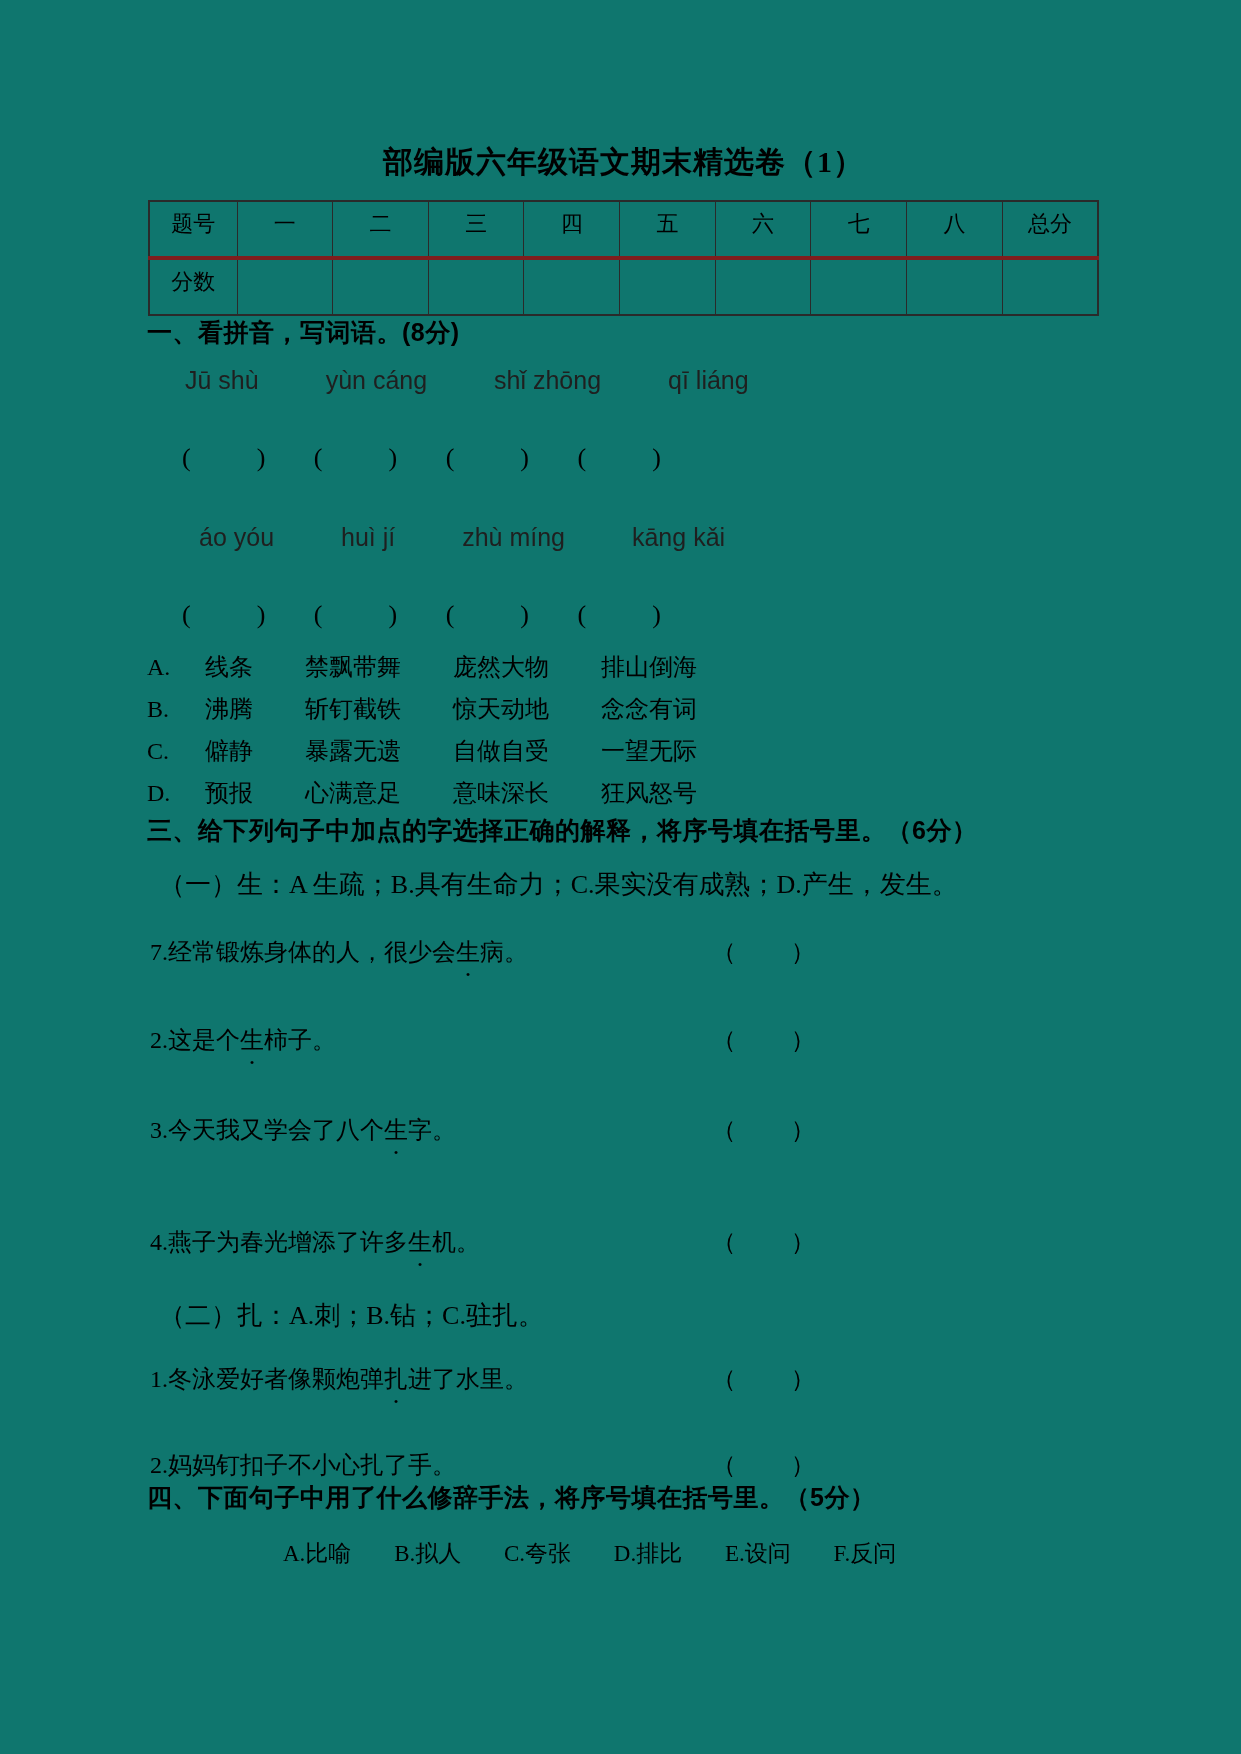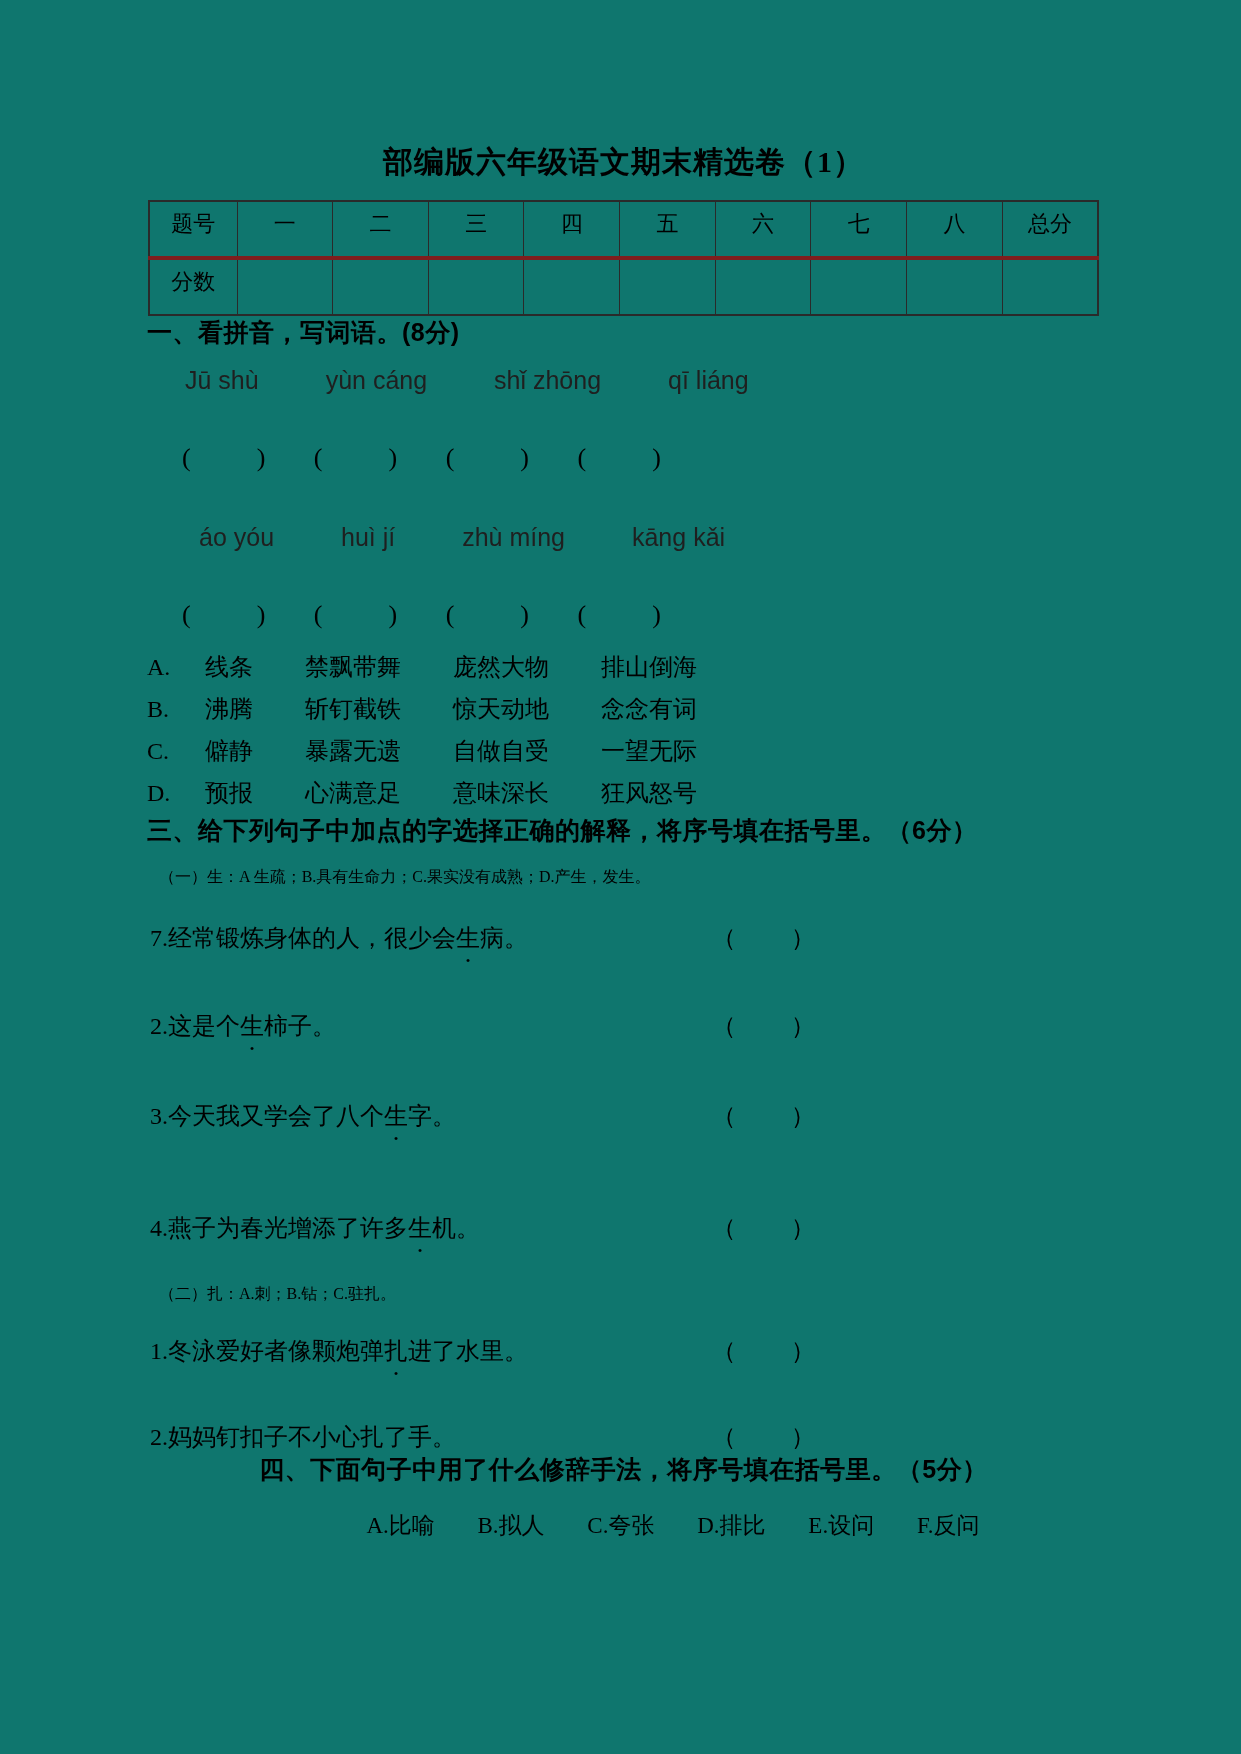--- a/index.html
+++ b/index.html
@@ -52,21 +52,21 @@
   h2.sec-heading {
     margin: 0;
     font-family: "Liberation Sans", "DejaVu Sans", sans-serif;
     font-size: 25px;
     font-weight: bold;
     letter-spacing: 0.5px;
   }
   .h-sec1 { margin-top: 40px; }
   .h-sec2 { margin-top: 46px; }
   .h-sec3 { margin-top: 18px; }
-  .h-sec4 { margin-top: 38px; text-align: center; }
+  .h-sec4 { margin-top: 38px; }
 
   .pinyin-row {
     font-family: "Liberation Sans", "DejaVu Sans", sans-serif;
     font-size: 25px;
     color: #1f1f1f;
     padding-left: 38px;
   }
   .pinyin-row.row2 { padding-left: 52px; }
   .pinyin-row .py { display: inline-block; margin-right: 60px; }
   .py-row1 { margin-top: 17px; }
@@ -78,21 +78,21 @@
     font-size: 26px;
   }
   .paren-row .bpair { display: inline-block; margin-right: 42px; }
   .paren-row .bgap { display: inline-block; width: 66px; }
 
   .word-options { margin-top: 16px; font-size: 24px; }
   .word-line { margin-top: 0; height: 42px; line-height: 42px; }
   .word-line .opt-label { display: inline-block; width: 52px; }
   .word-line .word { display: inline-block; margin-right: 46px; }
 
-  .q-intro { margin-top: 20px; font-size: 16px; padding-left: 12px; }
+  .q-intro { margin-top: 20px; font-size: 26px; padding-left: 12px; }
   .q-item { position: relative; font-size: 24px; padding-left: 3px; }
   .q-item .answer-bracket { position: absolute; left: 565px; top: 0; }
   .answer-bracket .agap { display: inline-block; width: 55px; }
 
   .qi-1 { margin-top: 34px; }
   .qi-2 { margin-top: 56px; }
   .qi-3 { margin-top: 58px; }
   .qi-4 { margin-top: 80px; }
   .qi-g2-intro { margin-top: 40px; }
   .qi-g2-1 { margin-top: 30px; }
@@ -107,21 +107,20 @@
     transform: translateX(-50%);
     font-size: 13px;
     line-height: 1;
     color: #000;
   }
 
   .rhetoric-options {
     margin-top: 24px;
     padding-left: 136px;
     font-size: 23px;
-    text-align: center;
   }
   .rhetoric-options .ropt { display: inline-block; margin-right: 37px; }
 </style>
 </head>
 <body>
 
 <div class="page">
   <div class="content">
 
     <h1 class="title">部编版六年级语文期末精选卷（1）</h1>

